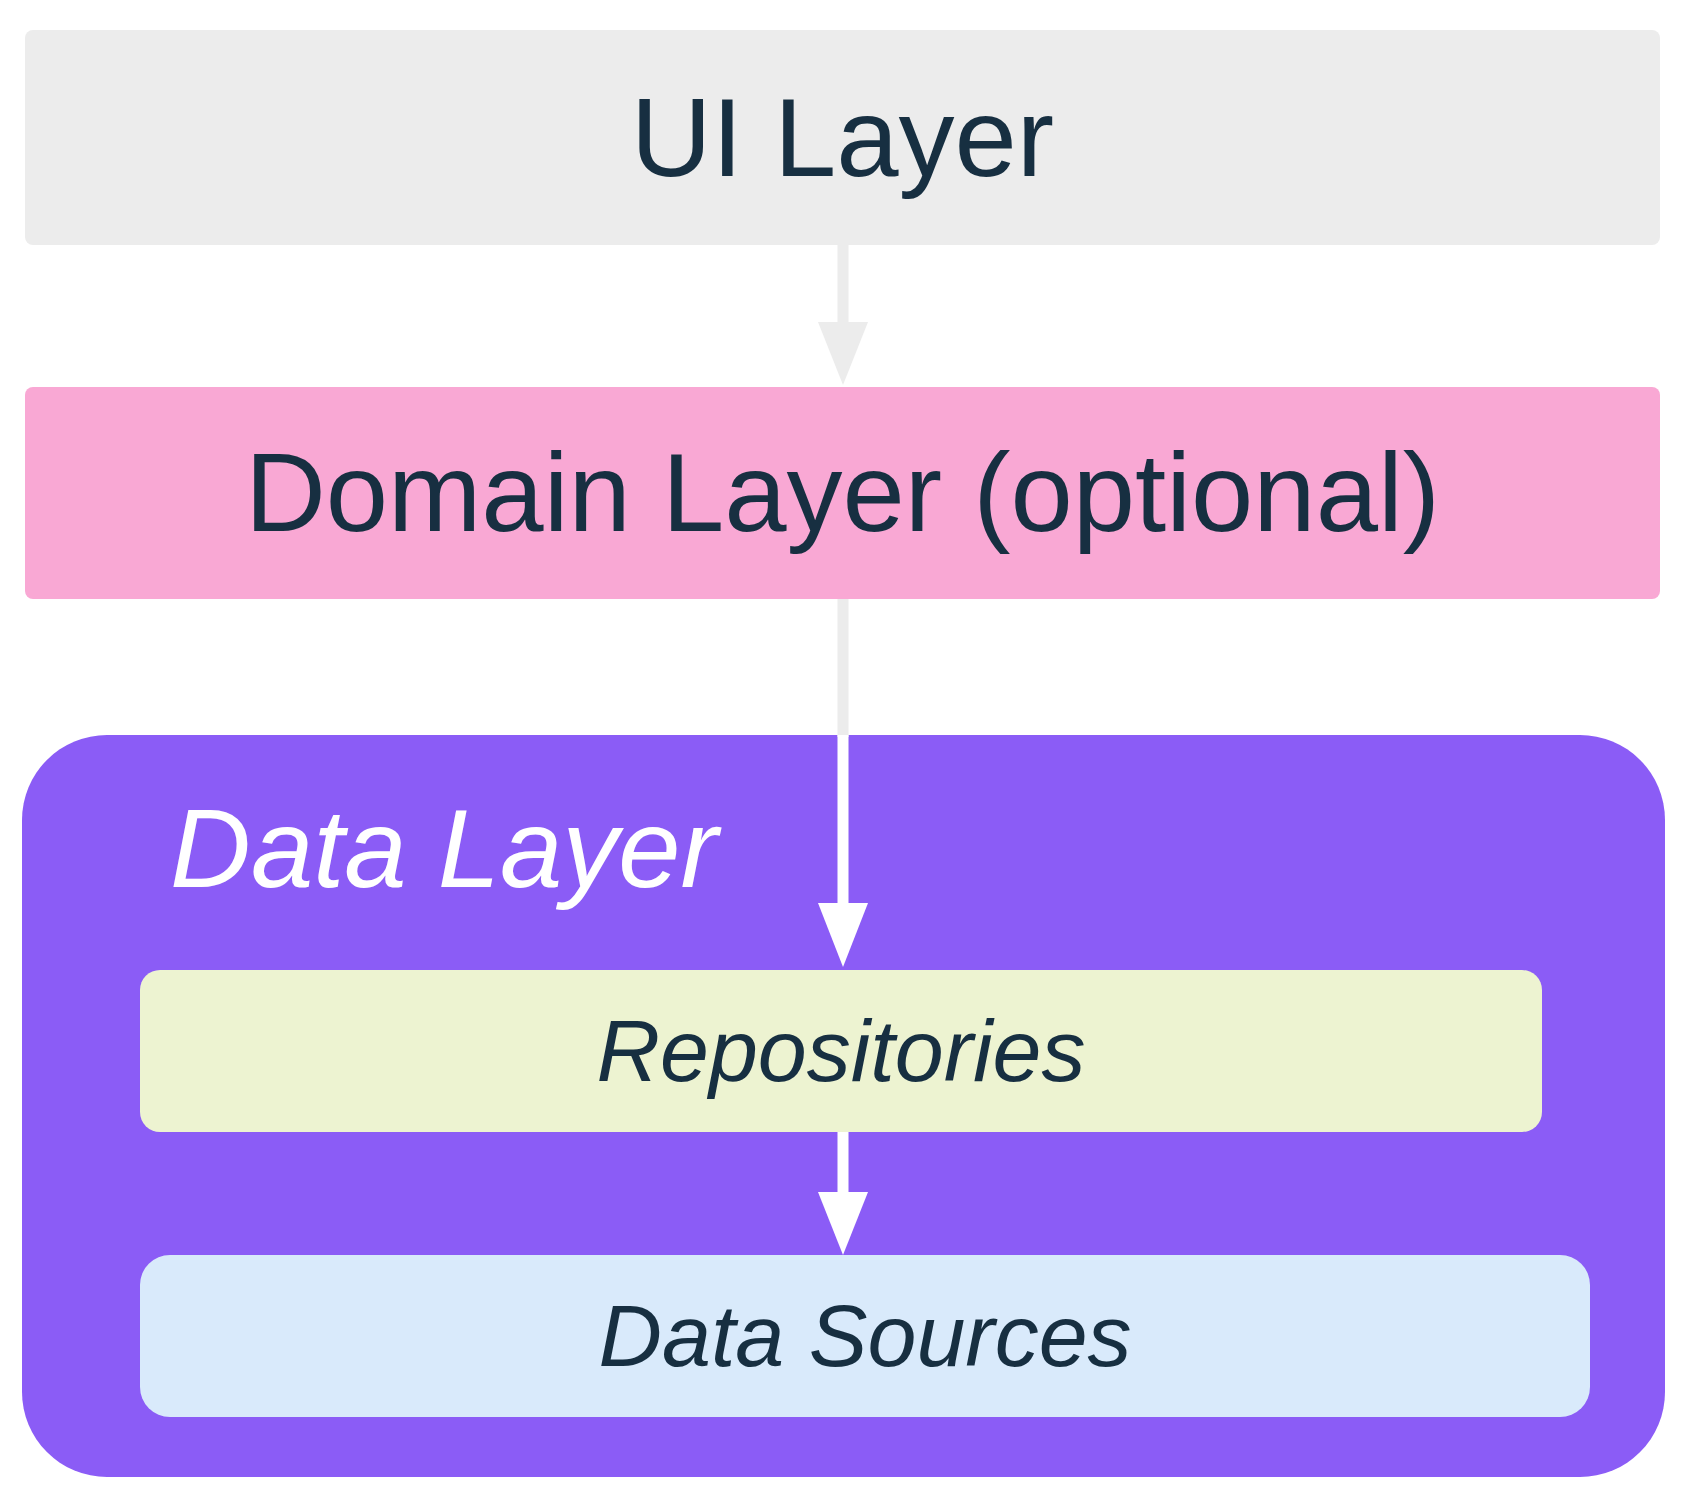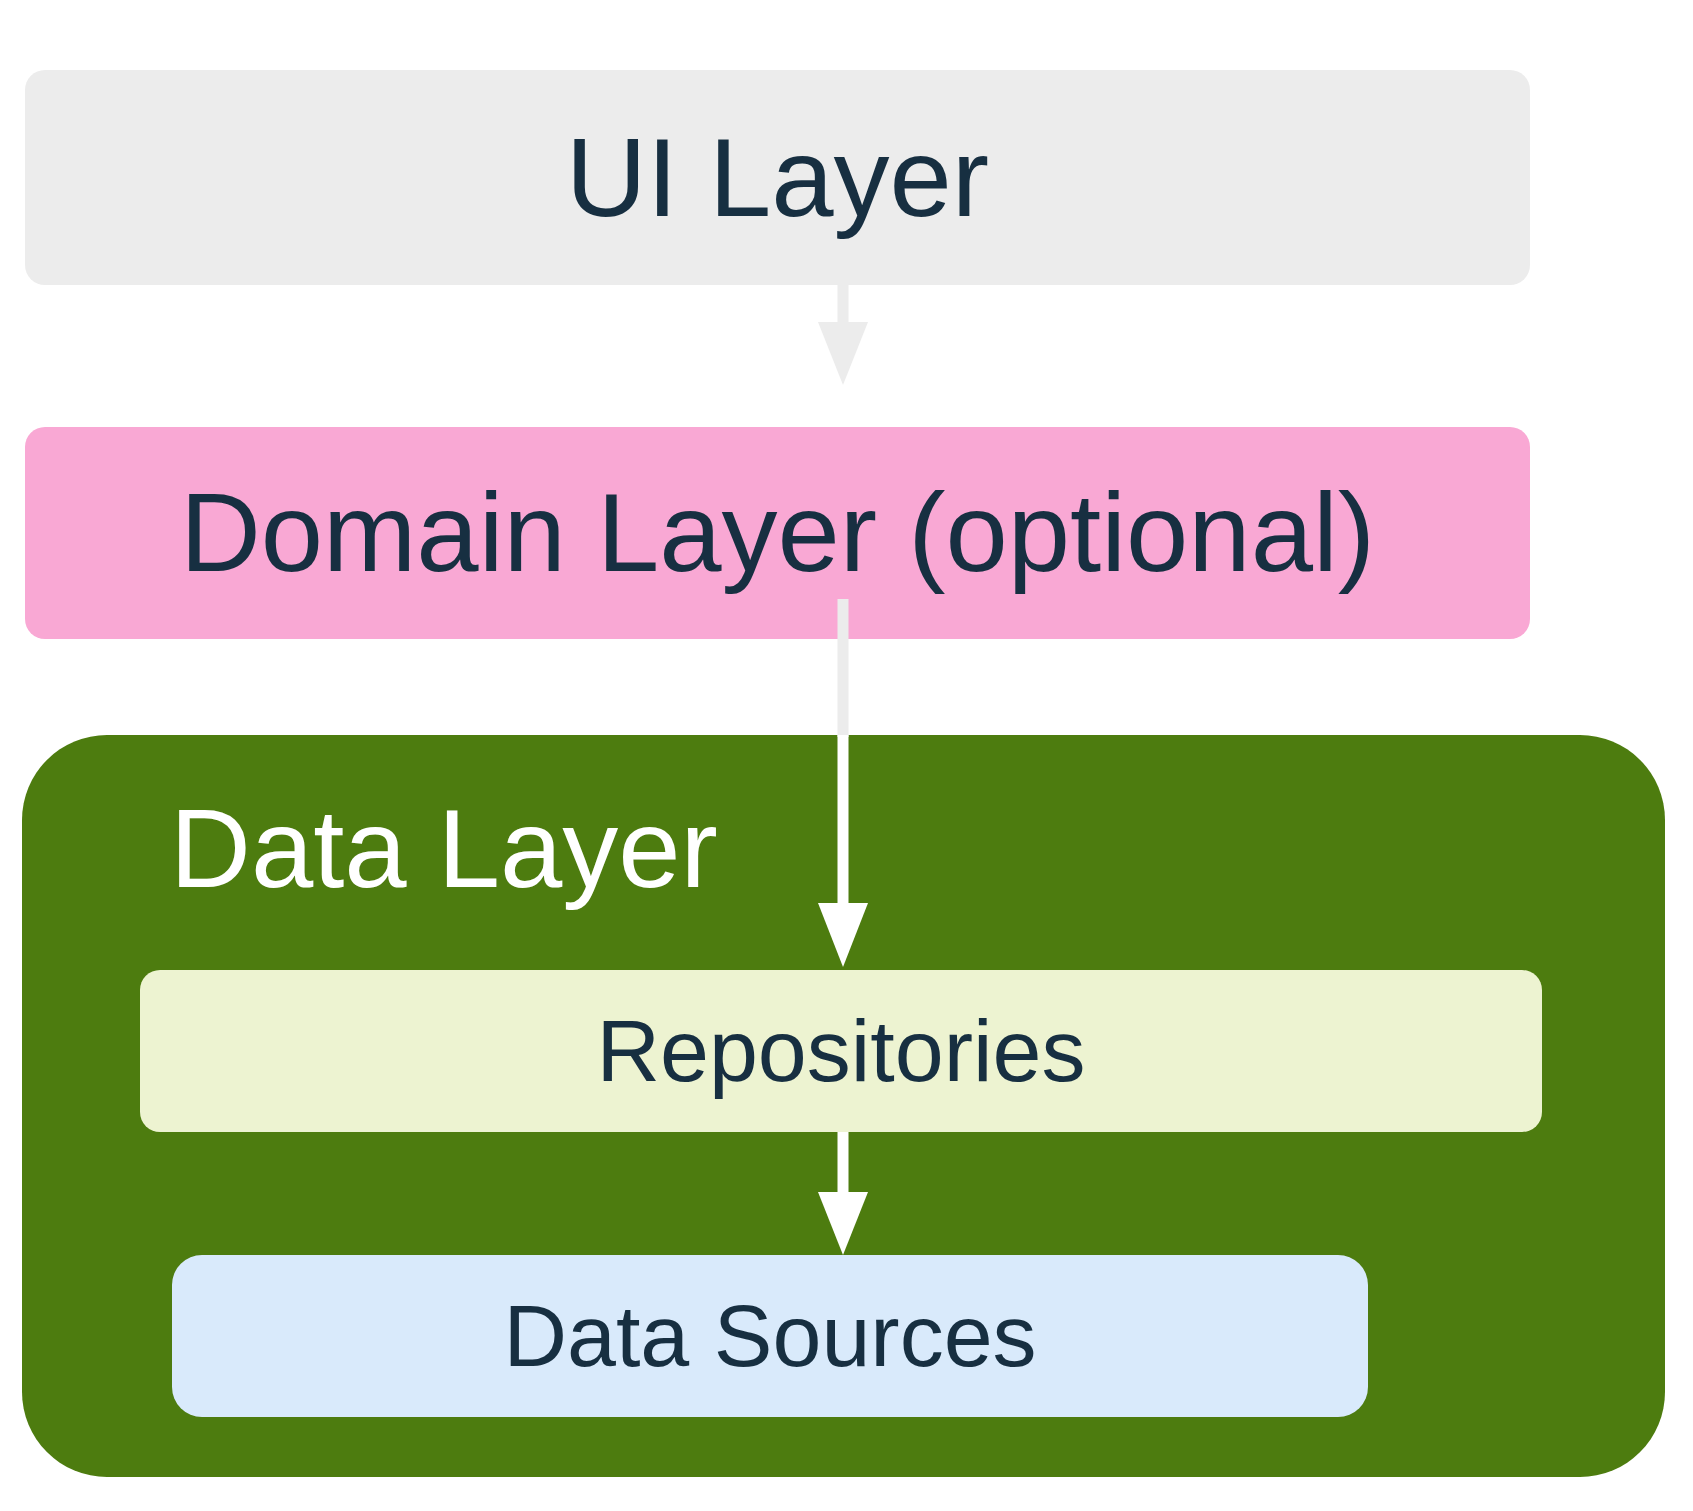--- a/index.html
+++ b/index.html
@@ -17,24 +17,23 @@
   }
   .box {
     position: absolute;
     display: flex;
     align-items: center;
     justify-content: center;
     box-sizing: border-box;
   }
   .layer-top {
     left: 25px;
-    width: 1505px;
+    width: 1635px;
     height: 215px;
-    border-radius: 20px;
-    margin-top: 40px;
+    border-radius: 8px;
   }
   .layer-label {
     font-size: 112px;
     line-height: 1;
     white-space: nowrap;
   }
   .inner-label {
     font-size: 88px;
     line-height: 1;
     white-space: nowrap;
@@ -60,24 +59,23 @@
   .repositories-box {
     left: 118px;
     top: 235px;
     width: 1402px;
     height: 162px;
     border-radius: 20px;
   }
   .data-sources-box {
     left: 118px;
     top: 520px;
-    width: 1196px;
+    width: 1450px;
     height: 162px;
     border-radius: 30px;
-    margin-left: 32px;
   }
   .arrow {
     position: absolute;
     display: block;
   }
   .arrow-a { left: 818px; top: 245px; }
   .arrow-b { left: 818px; top: 599px; }
   .arrow-c { left: 796px; top: 397px; }
 </style>
 </head>
@@ -91,21 +89,21 @@
 
   <svg class="arrow arrow-a" width="50" height="140" viewBox="0 0 50 140">
     <rect x="19.5" y="0" width="11" height="80" style="fill: rgb(236, 236, 236);"></rect>
     <polygon points="0,77 50,77 25,140" style="fill: rgb(236, 236, 236);"></polygon>
   </svg>
 
   <div class="box layer-top domain-box" style="height: 212px; background-color: #f9a8d4;">
     <span class="layer-label" style="color: rgb(23, 47, 65);">Domain Layer (optional)</span>
   </div>
 
-  <div class="data-panel" style="background-color: #4d7c0f;">
+  <div class="data-panel" style="background-color: #8b5cf6; font-style: italic;">
 
     <div class="data-layer-heading" style="color: rgb(255, 255, 255);">Data Layer</div>
 
     <div class="box repositories-box" style="background-color: rgb(237, 243, 209);">
       <span class="inner-label" style="color: rgb(23, 47, 65);">Repositories</span>
     </div>
 
     <svg class="arrow arrow-c" width="50" height="123" viewBox="0 0 50 123">
       <rect x="19.5" y="0" width="11" height="62" style="fill: rgb(255, 255, 255);"></rect>
       <polygon points="0,60 50,60 25,123" style="fill: rgb(255, 255, 255);"></polygon>

